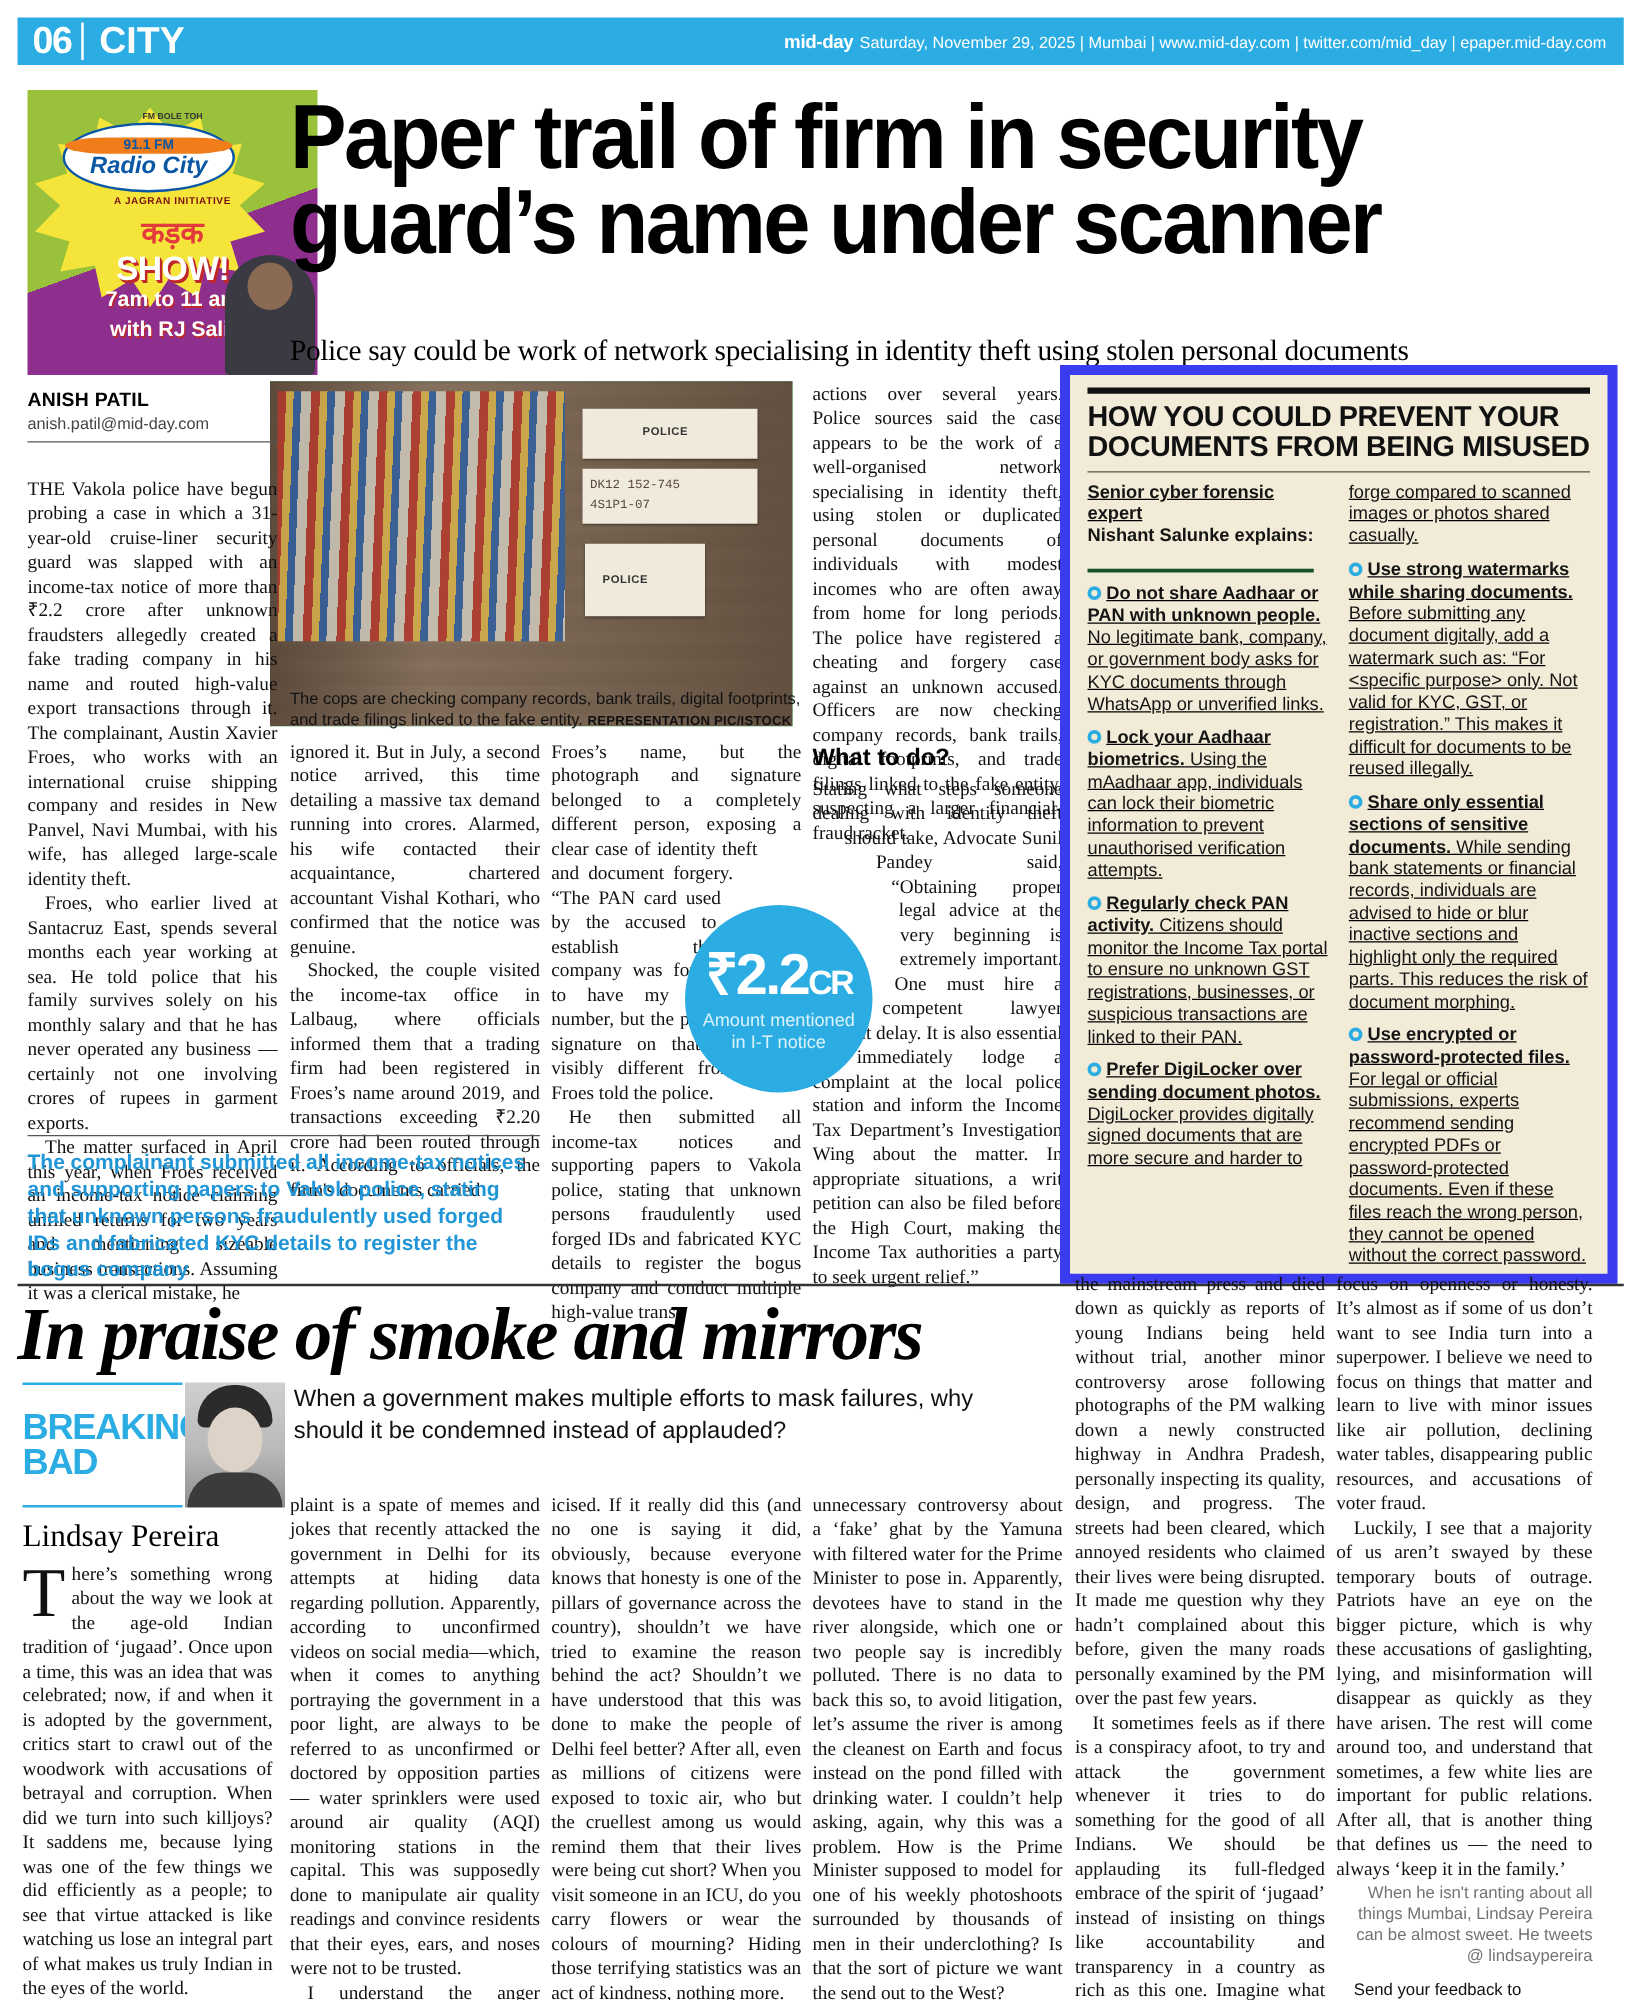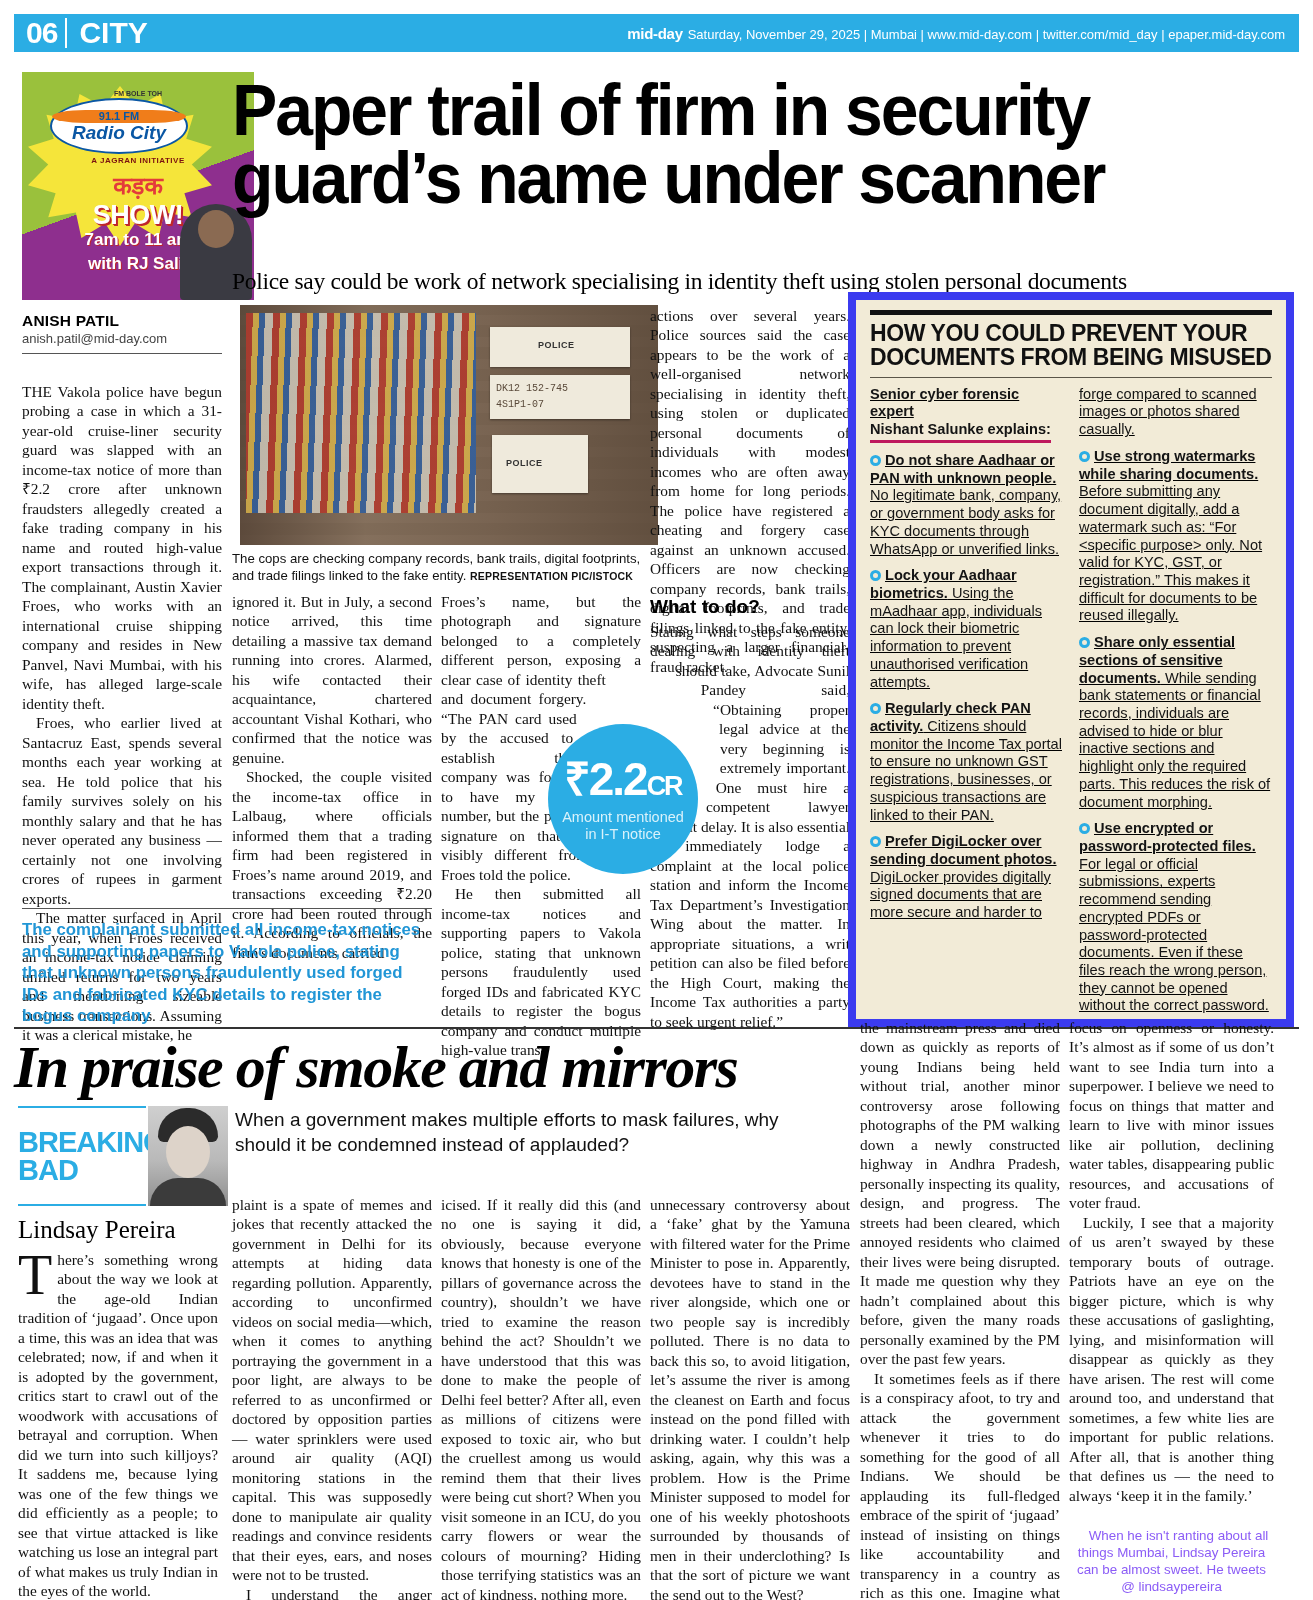--- a/index.html
+++ b/index.html
@@ -83,21 +83,21 @@
     transform: scaleX(0.93); transform-origin: left top;
   }
   .subhead {
     position: absolute; left: 232px; top: 268px; width: 1062px;
     font-family: "Liberation Serif", serif; font-size: 23.5px;
     letter-spacing: -0.3px; color: #000; white-space: nowrap;
   }
 
   
   .photo {
-    position:absolute; left:240px; top:305px; width:418px; height:240px;
+    position:absolute; left:216px; top:305px; width:418px; height:276px;
     background: #22c55e; overflow:hidden;
   }
   .photo .wall { position:absolute; inset:0;
     background:
       linear-gradient(90deg, rgba(90,72,58,.9) 0%, rgba(140,120,100,.6) 30%, rgba(120,100,82,.7) 60%, rgba(96,78,62,.9) 100%),
       repeating-linear-gradient(0deg, #7a6452 0px, #7a6452 10px, #6d5846 10px, #6d5846 22px);
   }
   .photo .board { position:absolute; left:6px; top:8px; width:230px; height:200px;
     background: repeating-linear-gradient(92deg,#b4392c 0 7px,#d8b24a 7px 13px,#2f5fa0 13px 19px,#cfc9bb 19px 27px);
     opacity:.85; }
@@ -166,21 +166,21 @@
   .bluebox .toprule { border-top:5px solid #111; margin-bottom:6px; }
   .bluebox h2 {
     font-family:"Liberation Sans",sans-serif; font-weight:bold;
     font-size:23px; line-height:1.06; letter-spacing:-0.4px; color:#111;
   }
   .bluebox .midrule { border-top:1.5px solid #5a5548; margin:7px 0 8px; }
   .bb-cols { display:flex; gap:16px;text-decoration:underline; }
   .bb-col { width:196px; font-family:"Liberation Sans",sans-serif;
     font-size:14.6px; line-height:1.215; color:#141414; }
   .bb-intro { font-weight:600; }
-  .bb-intro .uline { border-bottom:3px solid #be185d; padding-bottom:1px; display:inline-block;}
+  .bb-intro .uline { border-bottom:3px solid #14532d; padding-bottom:16px; display:inline-block;}
   .bb-item { margin-top:9px; }
   .bb-item .dot {
     display:inline-block; width:11px; height:11px; border-radius:50%;
     border:3px solid #2bade4; background:#f2ebd7; vertical-align:-1px; margin-right:4px;
   }
   .bb-item b { font-weight:bold; }
 
   
   .hr-thick { position:absolute; left:14px; top:1027px; width:1285px; border-top:2.5px solid #333; }
   .op-head {
@@ -223,21 +223,21 @@
     float:left; font-size:56px; line-height:0.78; padding:4px 5px 0 0;
     font-family:"Liberation Serif", serif; font-weight:normal;
   }
   #o1 { left:18px; top:1250px; width:200px; }
   #o2 { left:232px; top:1195px; width:200px; }
   #o3 { left:441px; top:1195px; width:200px; }
   #o4 { left:650px; top:1195px; width:200px; }
   #o5 { left:860px; top:1018px; width:200px; }
   #o6 { left:1069px; top:1018px; width:205px; }
   .tagline { font-family:"Liberation Sans",sans-serif; font-size:13.4px;
-    line-height:1.27; text-align:center; text-indent:0; margin-top:22px; color:#8b5cf6; }
+    line-height:1.27; text-align:right; text-indent:0; margin-top:0; color:#737373; }
   .feedback { font-family:"Liberation Sans",sans-serif; font-size:13.4px;
     line-height:1.27; text-align:left; text-indent:0; margin-top:10px; color:#111; }
 </style>
 </head>
 <body>
 
 <div class="page">
 
   <div class="masthead">
     <div class="mh-page">06</div>

